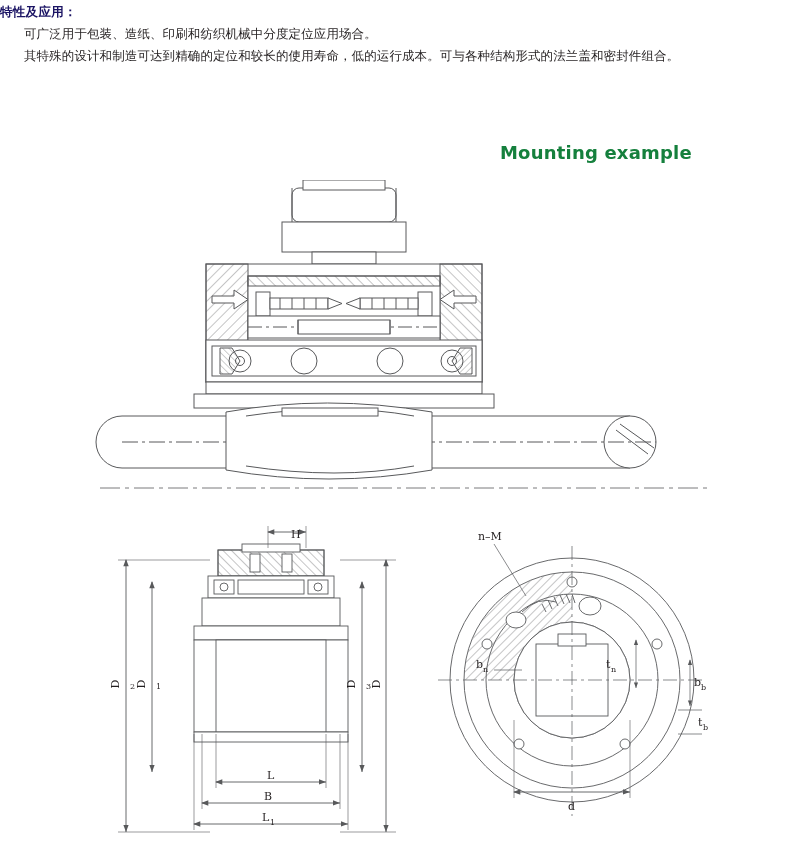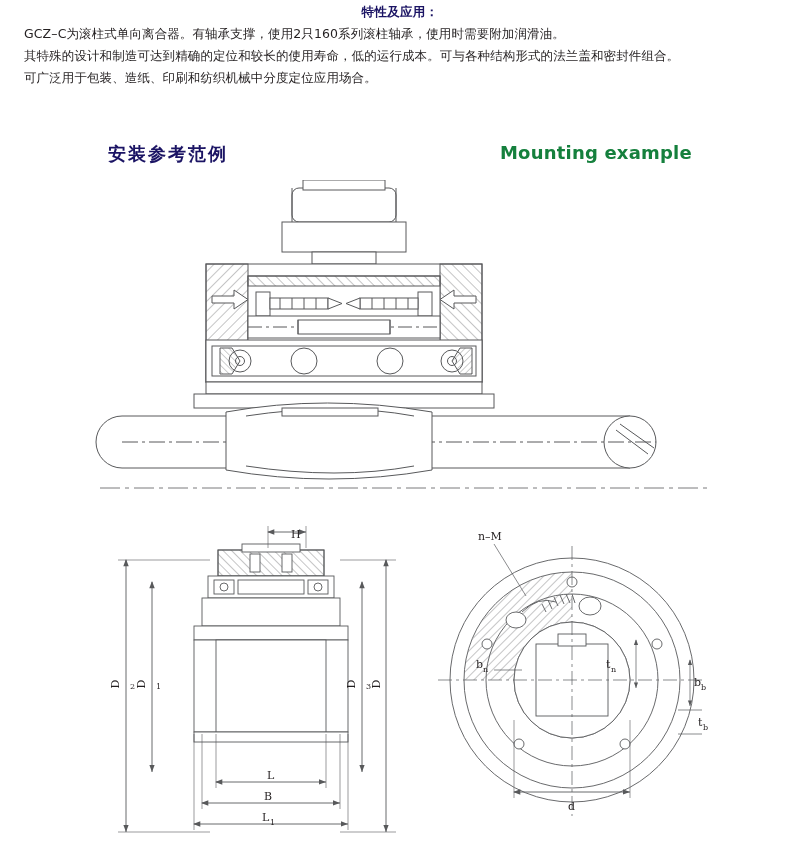--- a/index.html
+++ b/index.html
@@ -27,21 +27,20 @@
     top: 0;
     width: 800px;
     padding: 0;
   }
   .sec-title {
     font-size: 12.5px;
     font-weight: bold;
     color: #1b1464;
     margin: 4px 0 2px 0;
     letter-spacing: 0.3px;
-    text-align: center;
   }
   .para {
     font-size: 12.5px;
     line-height: 1.75;
     color: #231f20;
     margin: 0;
     text-align: justify;
     letter-spacing: 0.1px;
   }
   .para.indent {
@@ -90,27 +89,25 @@
     fill: #231f20;
   }
 </style>
 </head>
 <body>
 
 <div class="page">
 
   <div class="txt-block">
     <div class="sec-title">特性及应用：</div>
-    <p class="para indent">GCZ–C为滚柱式单向离合器。有轴承支撑，使用2只160系列滚柱轴承，使用时需要附加润滑油。</p>
+    <p class="para indent">可广泛用于包装、造纸、印刷和纺织机械中分度定位应用场合。</p>
     <p class="para indent">其特殊的设计和制造可达到精确的定位和较长的使用寿命，低的运行成本。可与各种结构形式的法兰盖和密封件组合。</p>
-    <p class="para indent">可广泛用于包装、造纸、印刷和纺织机械中分度定位应用场合。</p>
   </div>
 
   <div class="head-row">
-    <div class="head-cn">安装参考范例</div>
     <div class="head-en">Mounting example</div>
   </div>
 
   <div class="draw" id="drawing-mounting">
   <svg width="690" height="330" viewBox="0 0 690 330" xmlns="http://www.w3.org/2000/svg">
     <defs>
       <pattern id="hatchR" width="7" height="7" patternTransform="rotate(45)" patternUnits="userSpaceOnUse">
         <line x1="0" y1="0" x2="0" y2="7" stroke="#58595b" stroke-width="0.7"></line>
       </pattern>
       <pattern id="hatchL" width="7" height="7" patternTransform="rotate(-45)" patternUnits="userSpaceOnUse">

